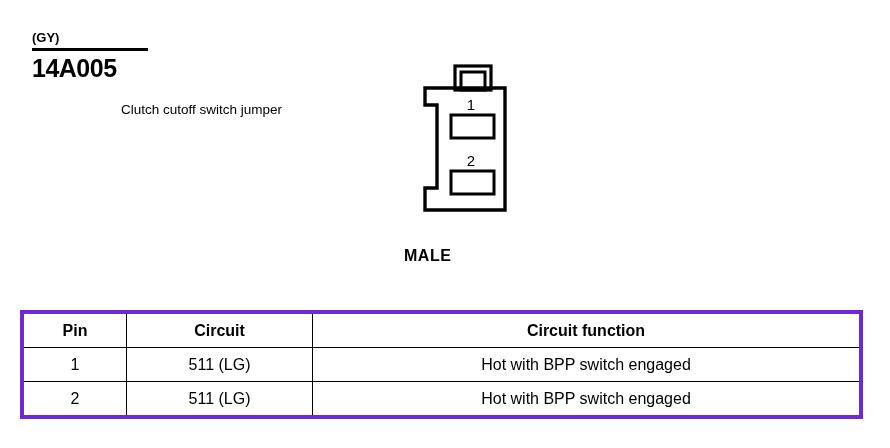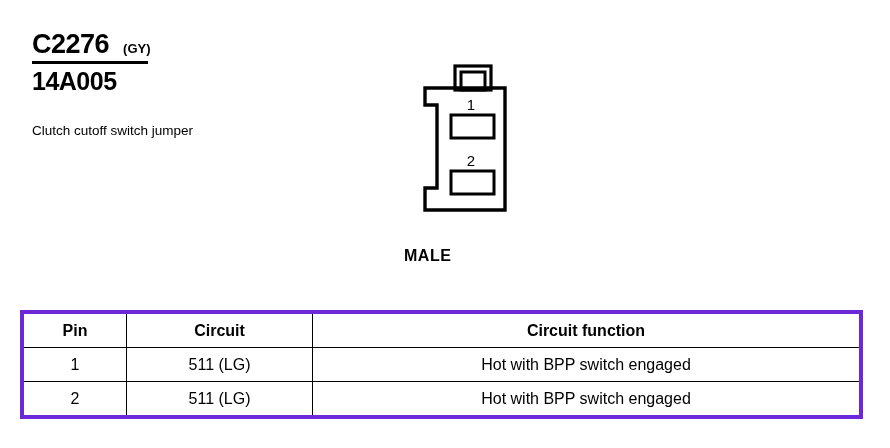--- a/index.html
+++ b/index.html
@@ -46,24 +46,25 @@
     margin-top: 3px;
     margin-bottom: 4px;
   }
   #part-number {
     font-size: 25px;
     font-weight: bold;
     letter-spacing: -0.5px;
     line-height: 1.1;
   }
   #description {
-    margin-top: 25px;
+    margin-top: 17px;
     font-size: 13.5px;
     line-height: 1.55;
     font-weight: normal;
+    text-align: right;
   }
 
   
   #connector-figure {
     position: absolute;
     left: 404px;
     top: 55px;
     width: 190px;
   }
   #connector-svg {
@@ -103,21 +104,20 @@
   .col-pin   { width: 90px; }
   .col-circuit { width: 173px; }
   .col-function { width: auto; }
   td.col-function { text-align: left; padding-left: 14px; }
 </style>
 </head>
 <body>
 
 <div id="header-block">
   <div id="connector-id-row">
-    <span id="connector-id">C2276</span>
     <span id="connector-color">(GY)</span>
   </div>
   <div id="id-rule"></div>
   <div id="part-number">14A005</div>
   <div id="description">Clutch cutoff switch jumper</div>
 </div>
 
 <div id="connector-figure">
   <svg id="connector-svg" width="190" height="180" viewBox="0 0 190 180">
 

